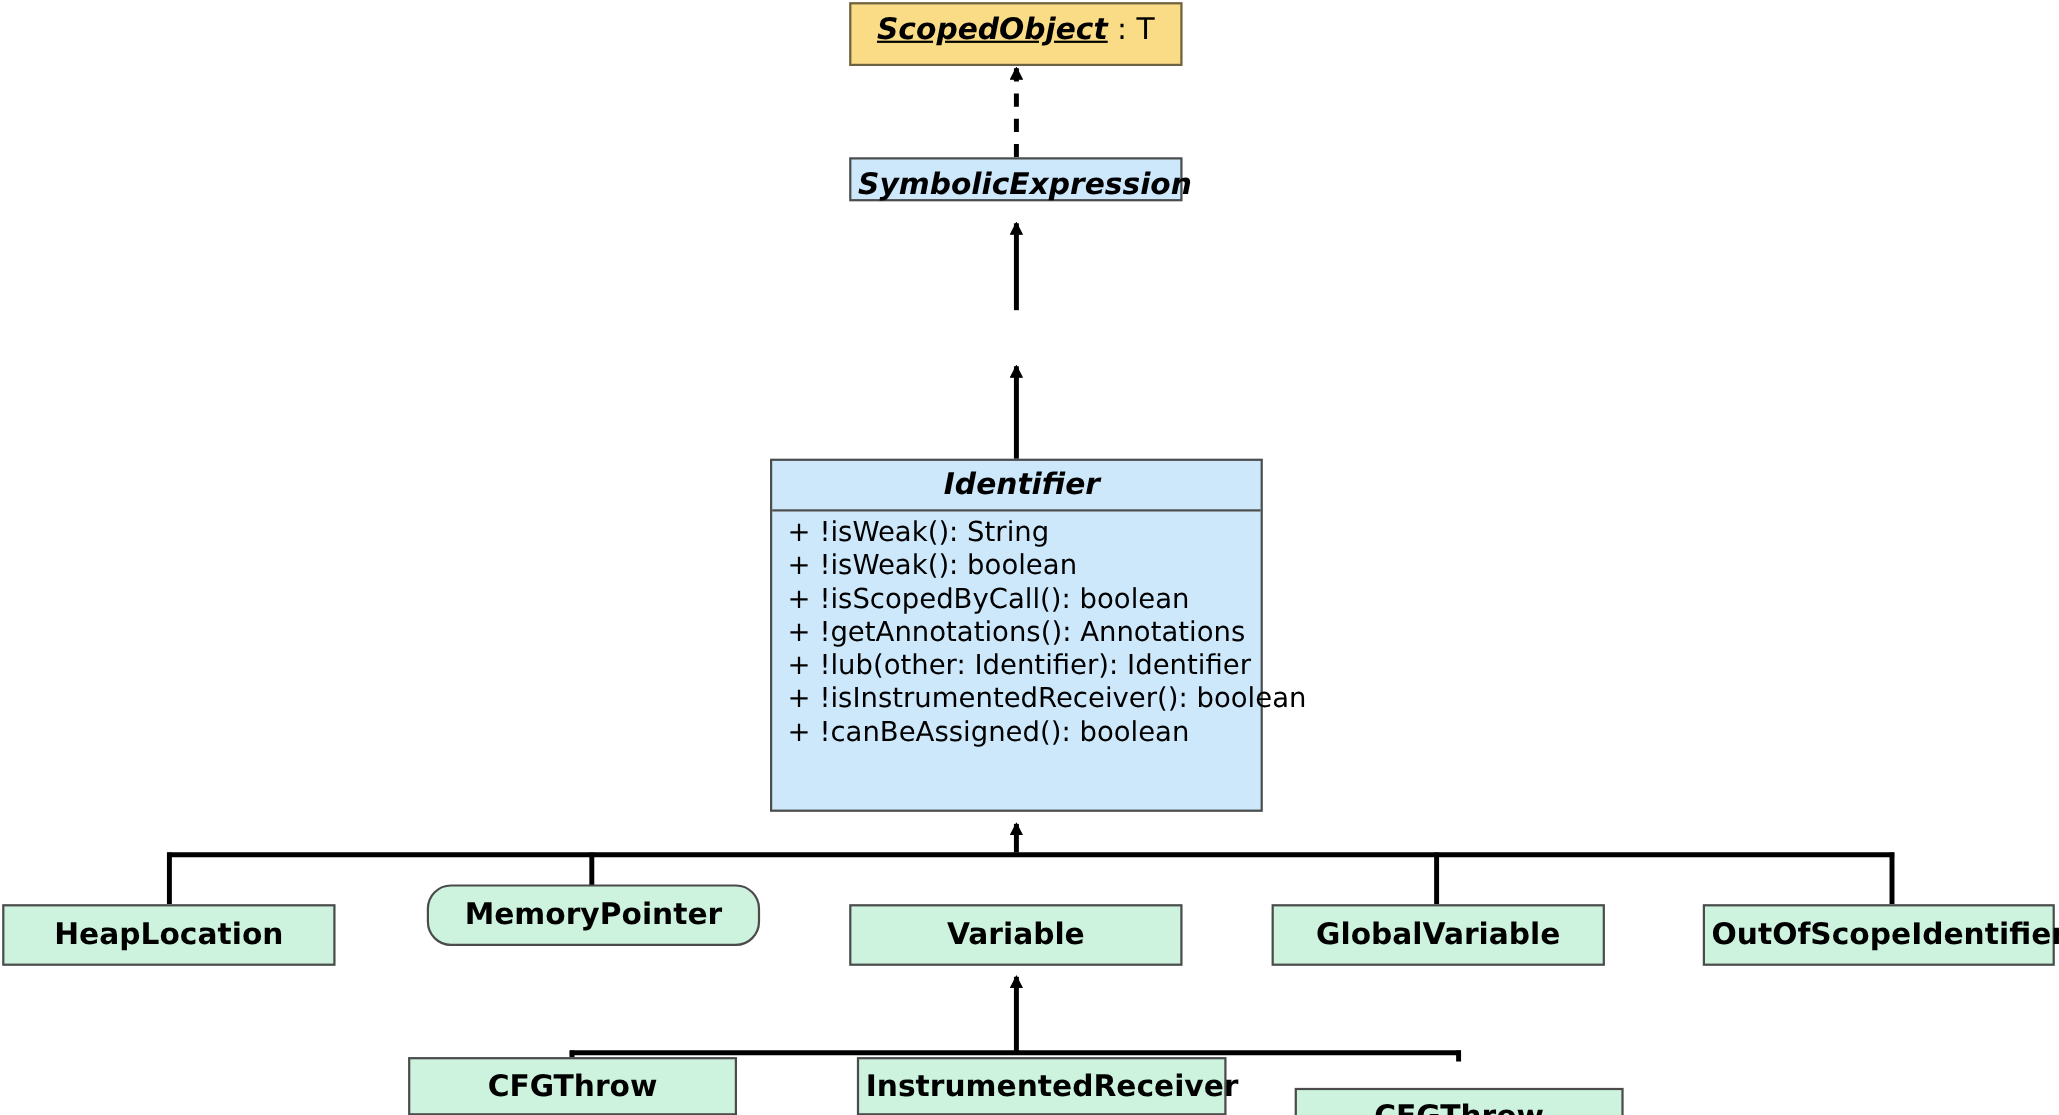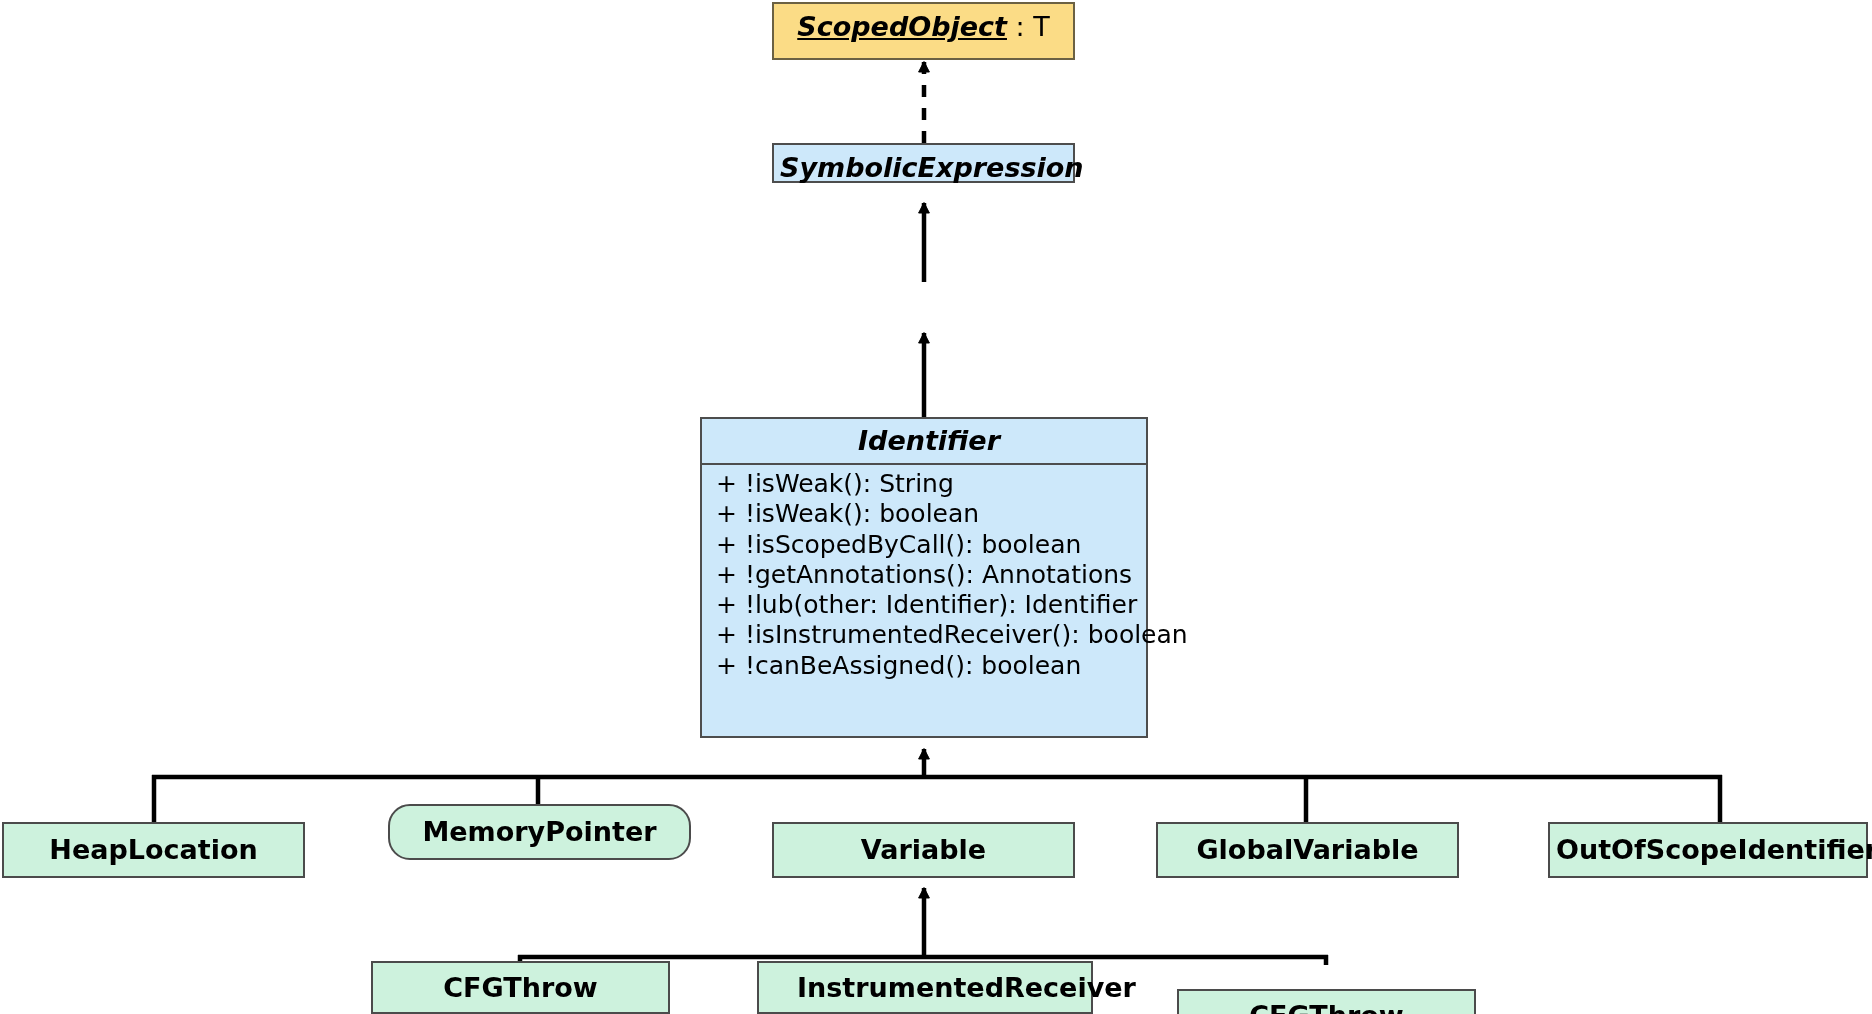--- a/index.html
+++ b/index.html
@@ -165,21 +165,21 @@
   </div>
 
   <div class="node green" style="left:1548px; top:822px; width:320px; height:56px;">
     <div class="node-title concrete">OutOfScopeIdentifier</div>
   </div>
 
   <div class="node green" style="left:371px; top:961px; width:299px; height:53px;">
     <div class="node-title concrete">CFGThrow</div>
   </div>
 
-  <div class="node green" style="left:757px; top:961px; width:336px; height:53px;padding-left:32px;">
+  <div class="node green" style="left:779px; top:961px; width:336px; height:53px;">
     <div class="node-title concrete">InstrumentedReceiver</div>
   </div>
 
   <div class="node green" style="left:1177px; top:961px; width:299px; height:53px;margin-top:28px;">
     <div class="node-title concrete">CFGThrow</div>
   </div>
 
 </div>
 
 </body></html>

